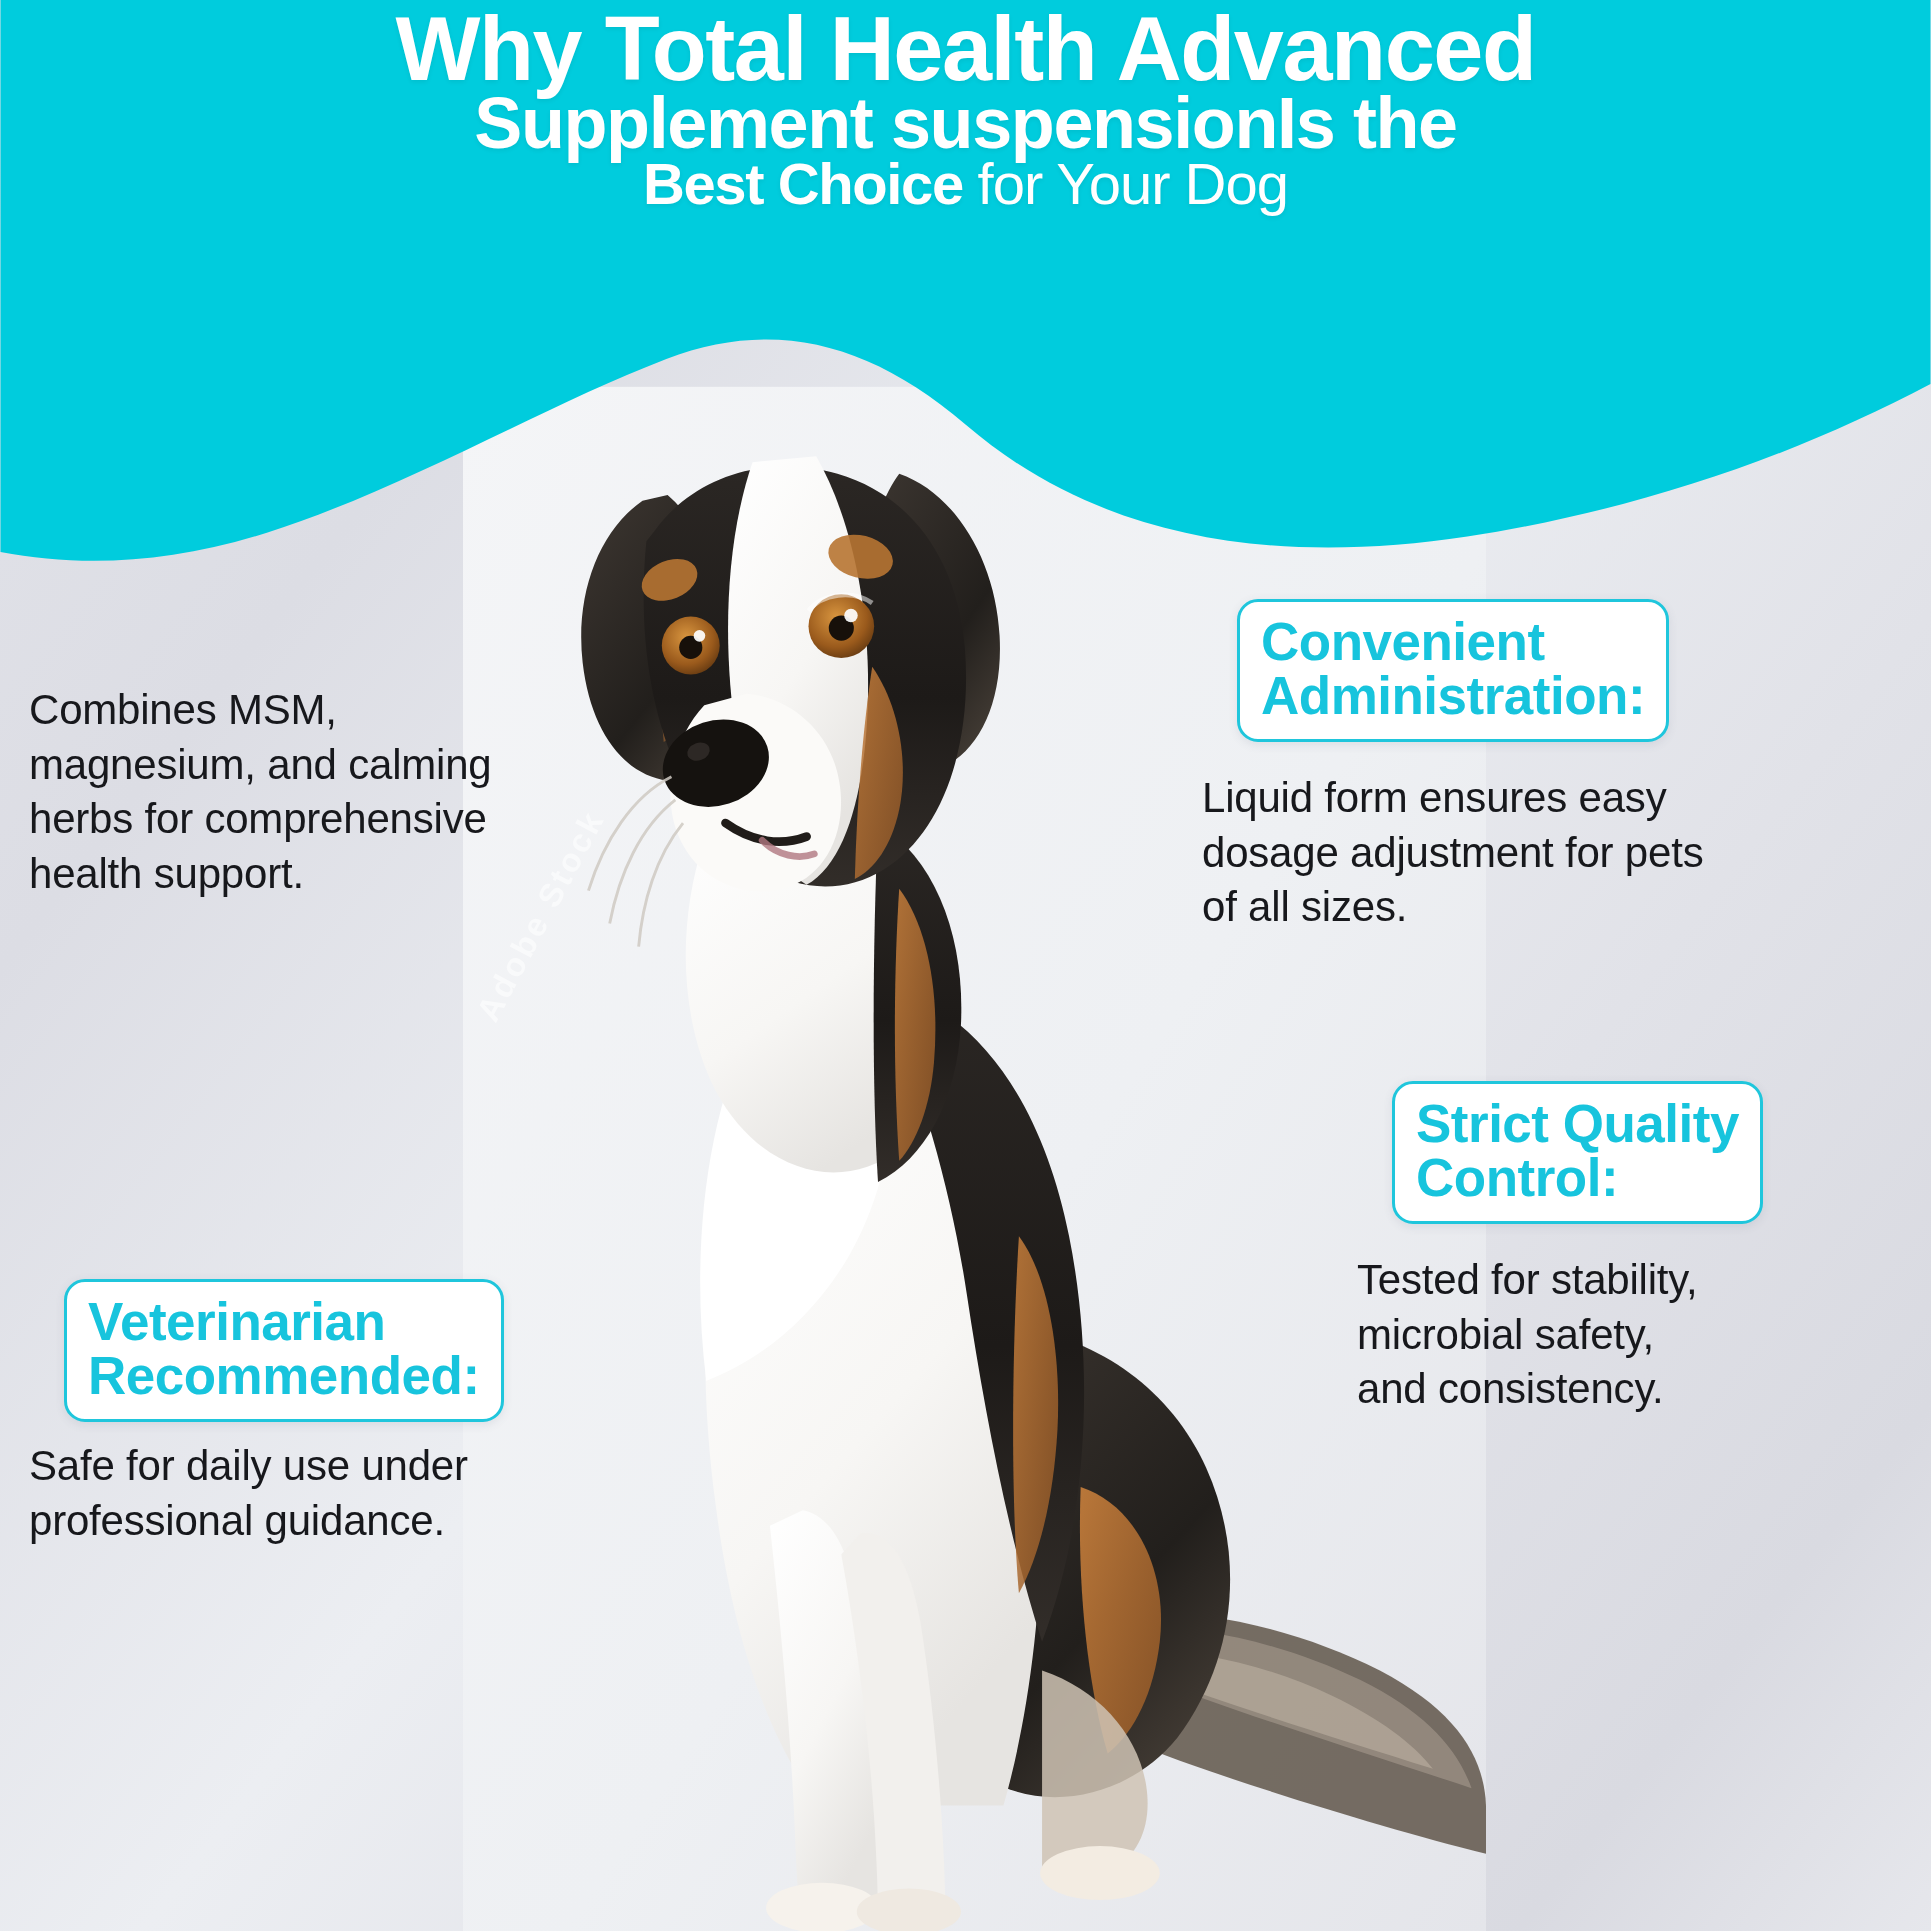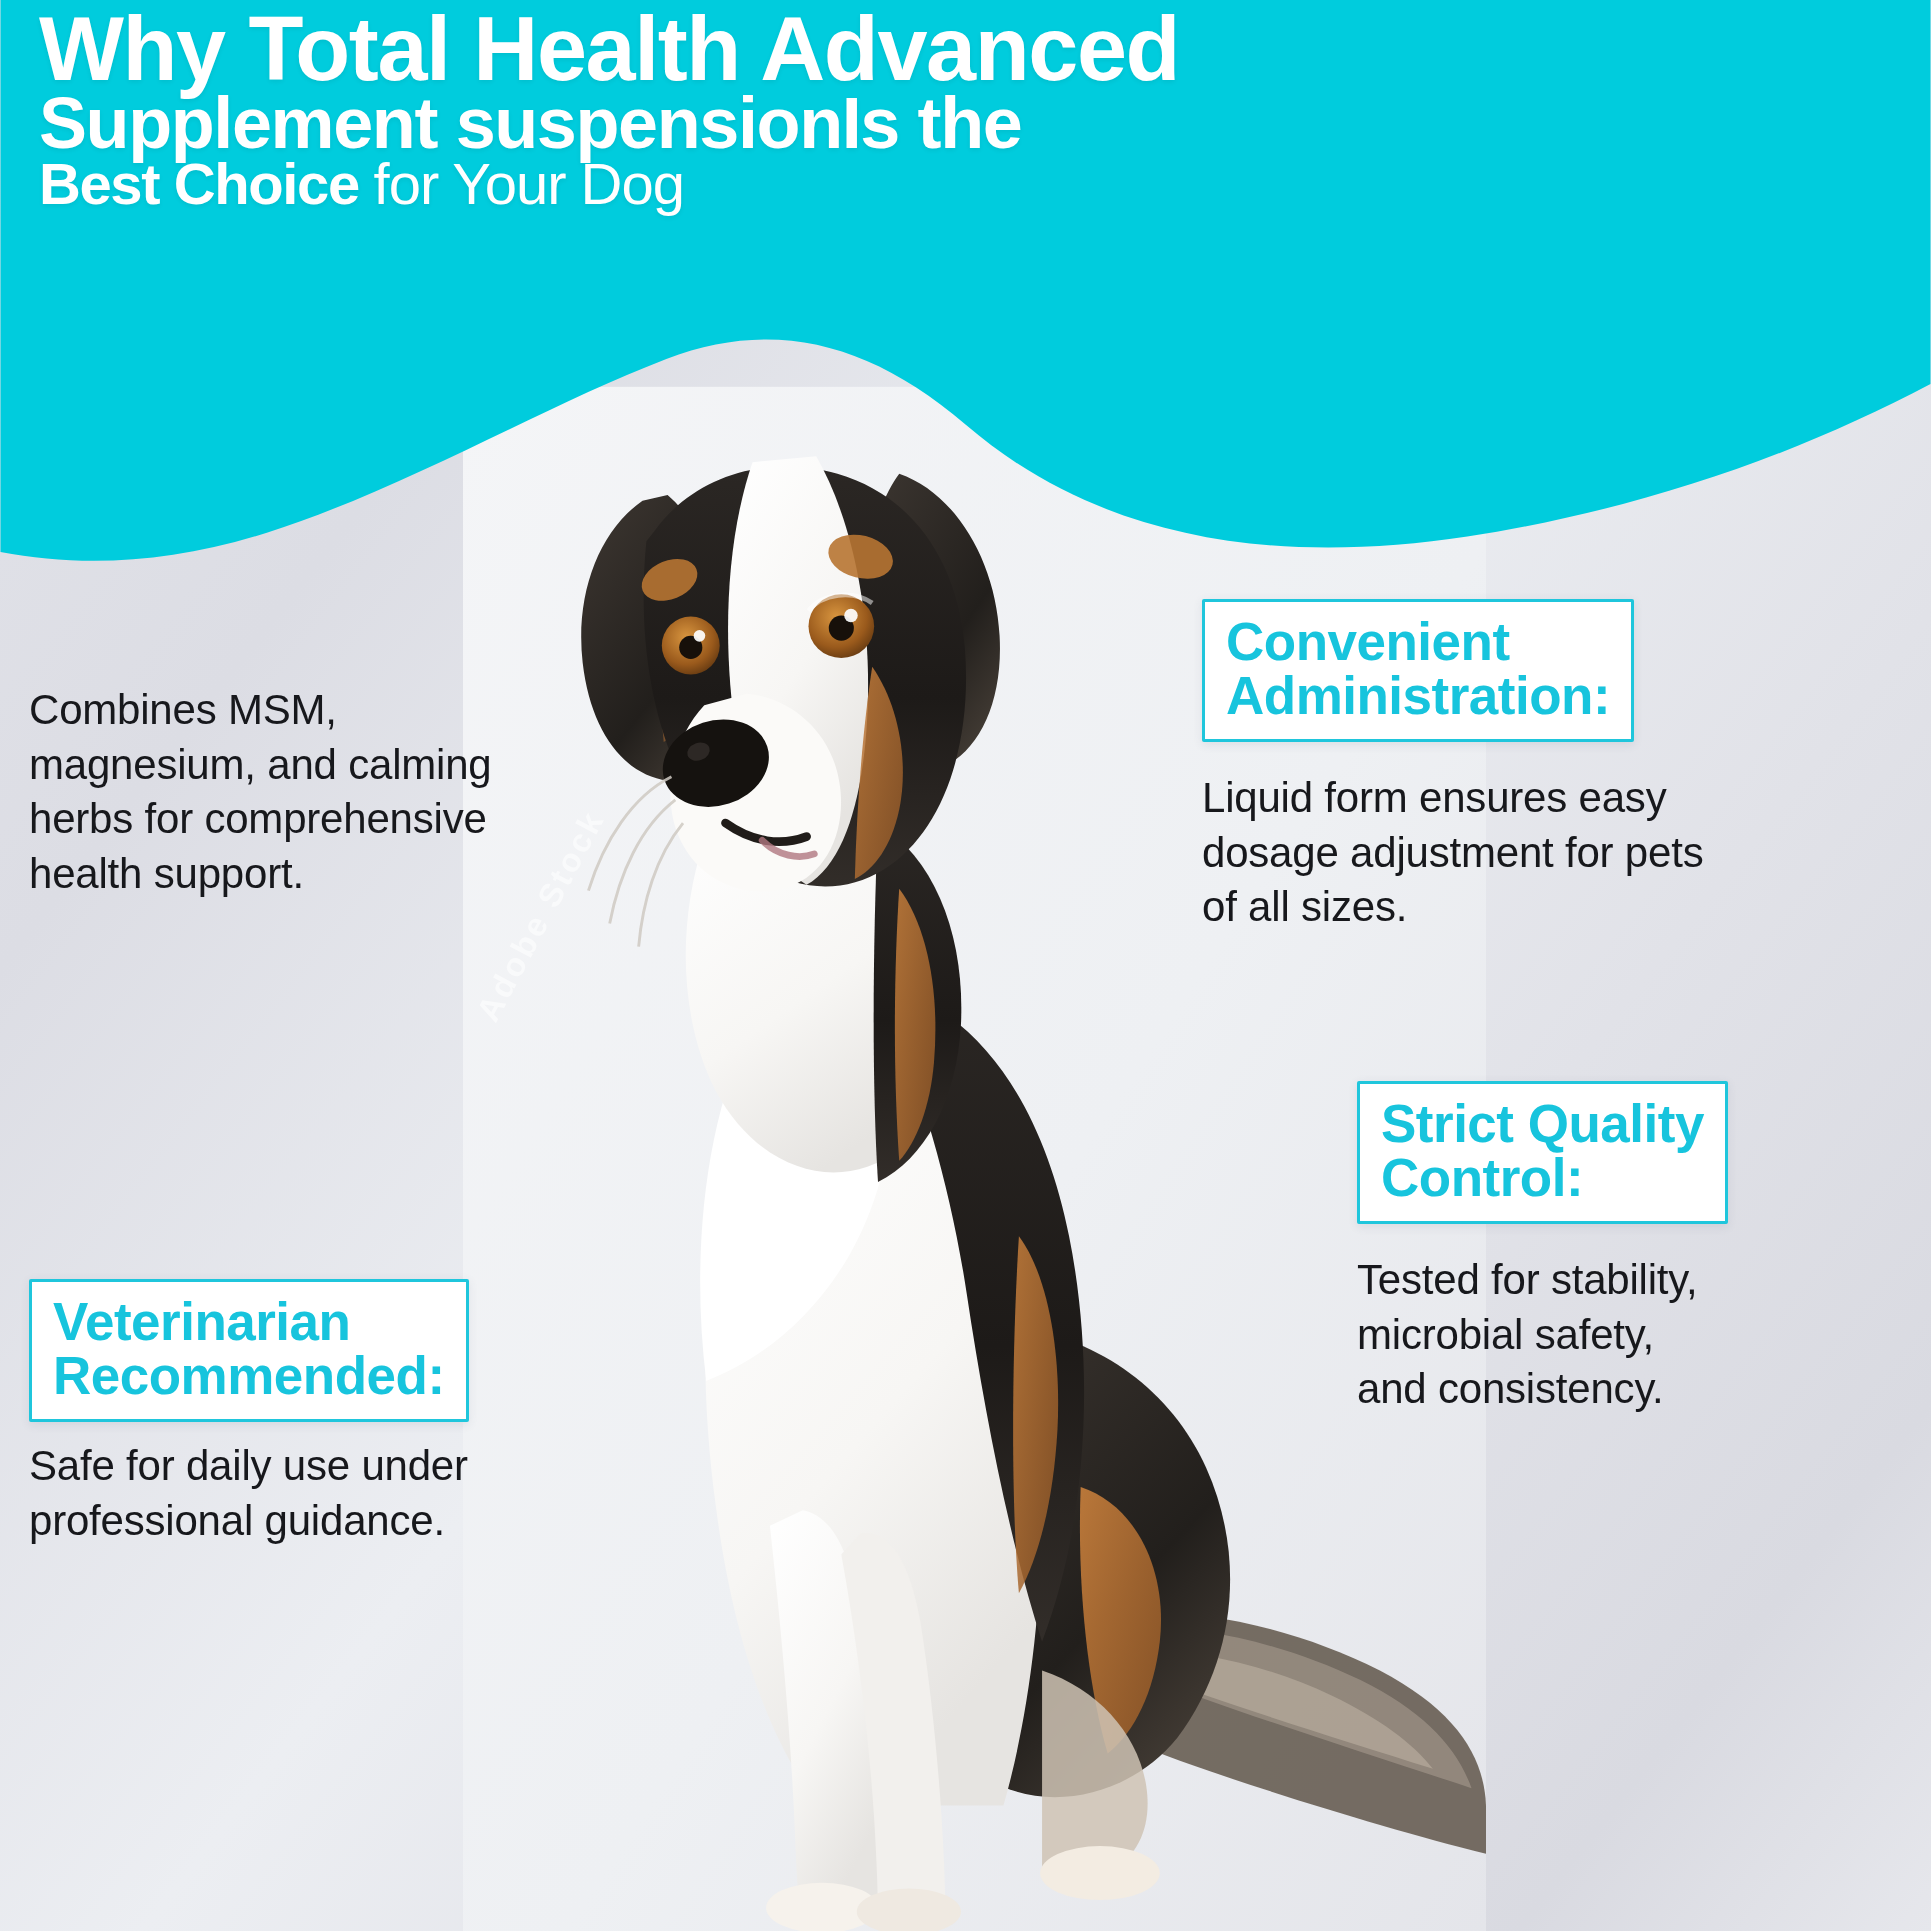--- a/index.html
+++ b/index.html
@@ -20,20 +20,21 @@
   #header-wave {
     position: absolute; top: 0; left: 0;
     width: 1931px; height: 579px;
     z-index: 2;
     pointer-events: none;
   }
   #header-title {
     position: absolute;
     top: 7.7px; left: 0; width: 1931px;
     z-index: 3;
+    text-align: center;
     padding: 0 39px;
   }
   .title-line {
     color: #ffffff;
     font-weight: 700;
     font-size: 89px;
     line-height: 0.92;
     letter-spacing: -1.4px;
     white-space: nowrap;
     text-shadow: 0 1.9px 4.8px rgba(0,0,0,0.07);
@@ -67,23 +68,24 @@
     white-space: nowrap;
   }
 
   
   .feature { position: absolute; z-index: 4; }
 
   .badge {
     display: inline-block;
     background: #ffffff;
     border: 3.9px solid #1fc6dc;
-    border-radius: 2px;
+    border-radius: 21px;
     padding: 12.6px 21px 16.4px 21px;
     box-shadow: 0 2.9px 9.7px rgba(70,80,110,0.10);
+    margin-left: 35px;
   }
   .badge-text {
     color: #17c4dd;
     font-weight: 700;
     font-size: 53px;
     line-height: 1.02;
     letter-spacing: -0.5px;
     white-space: pre-line;
   }
   .body-text {

